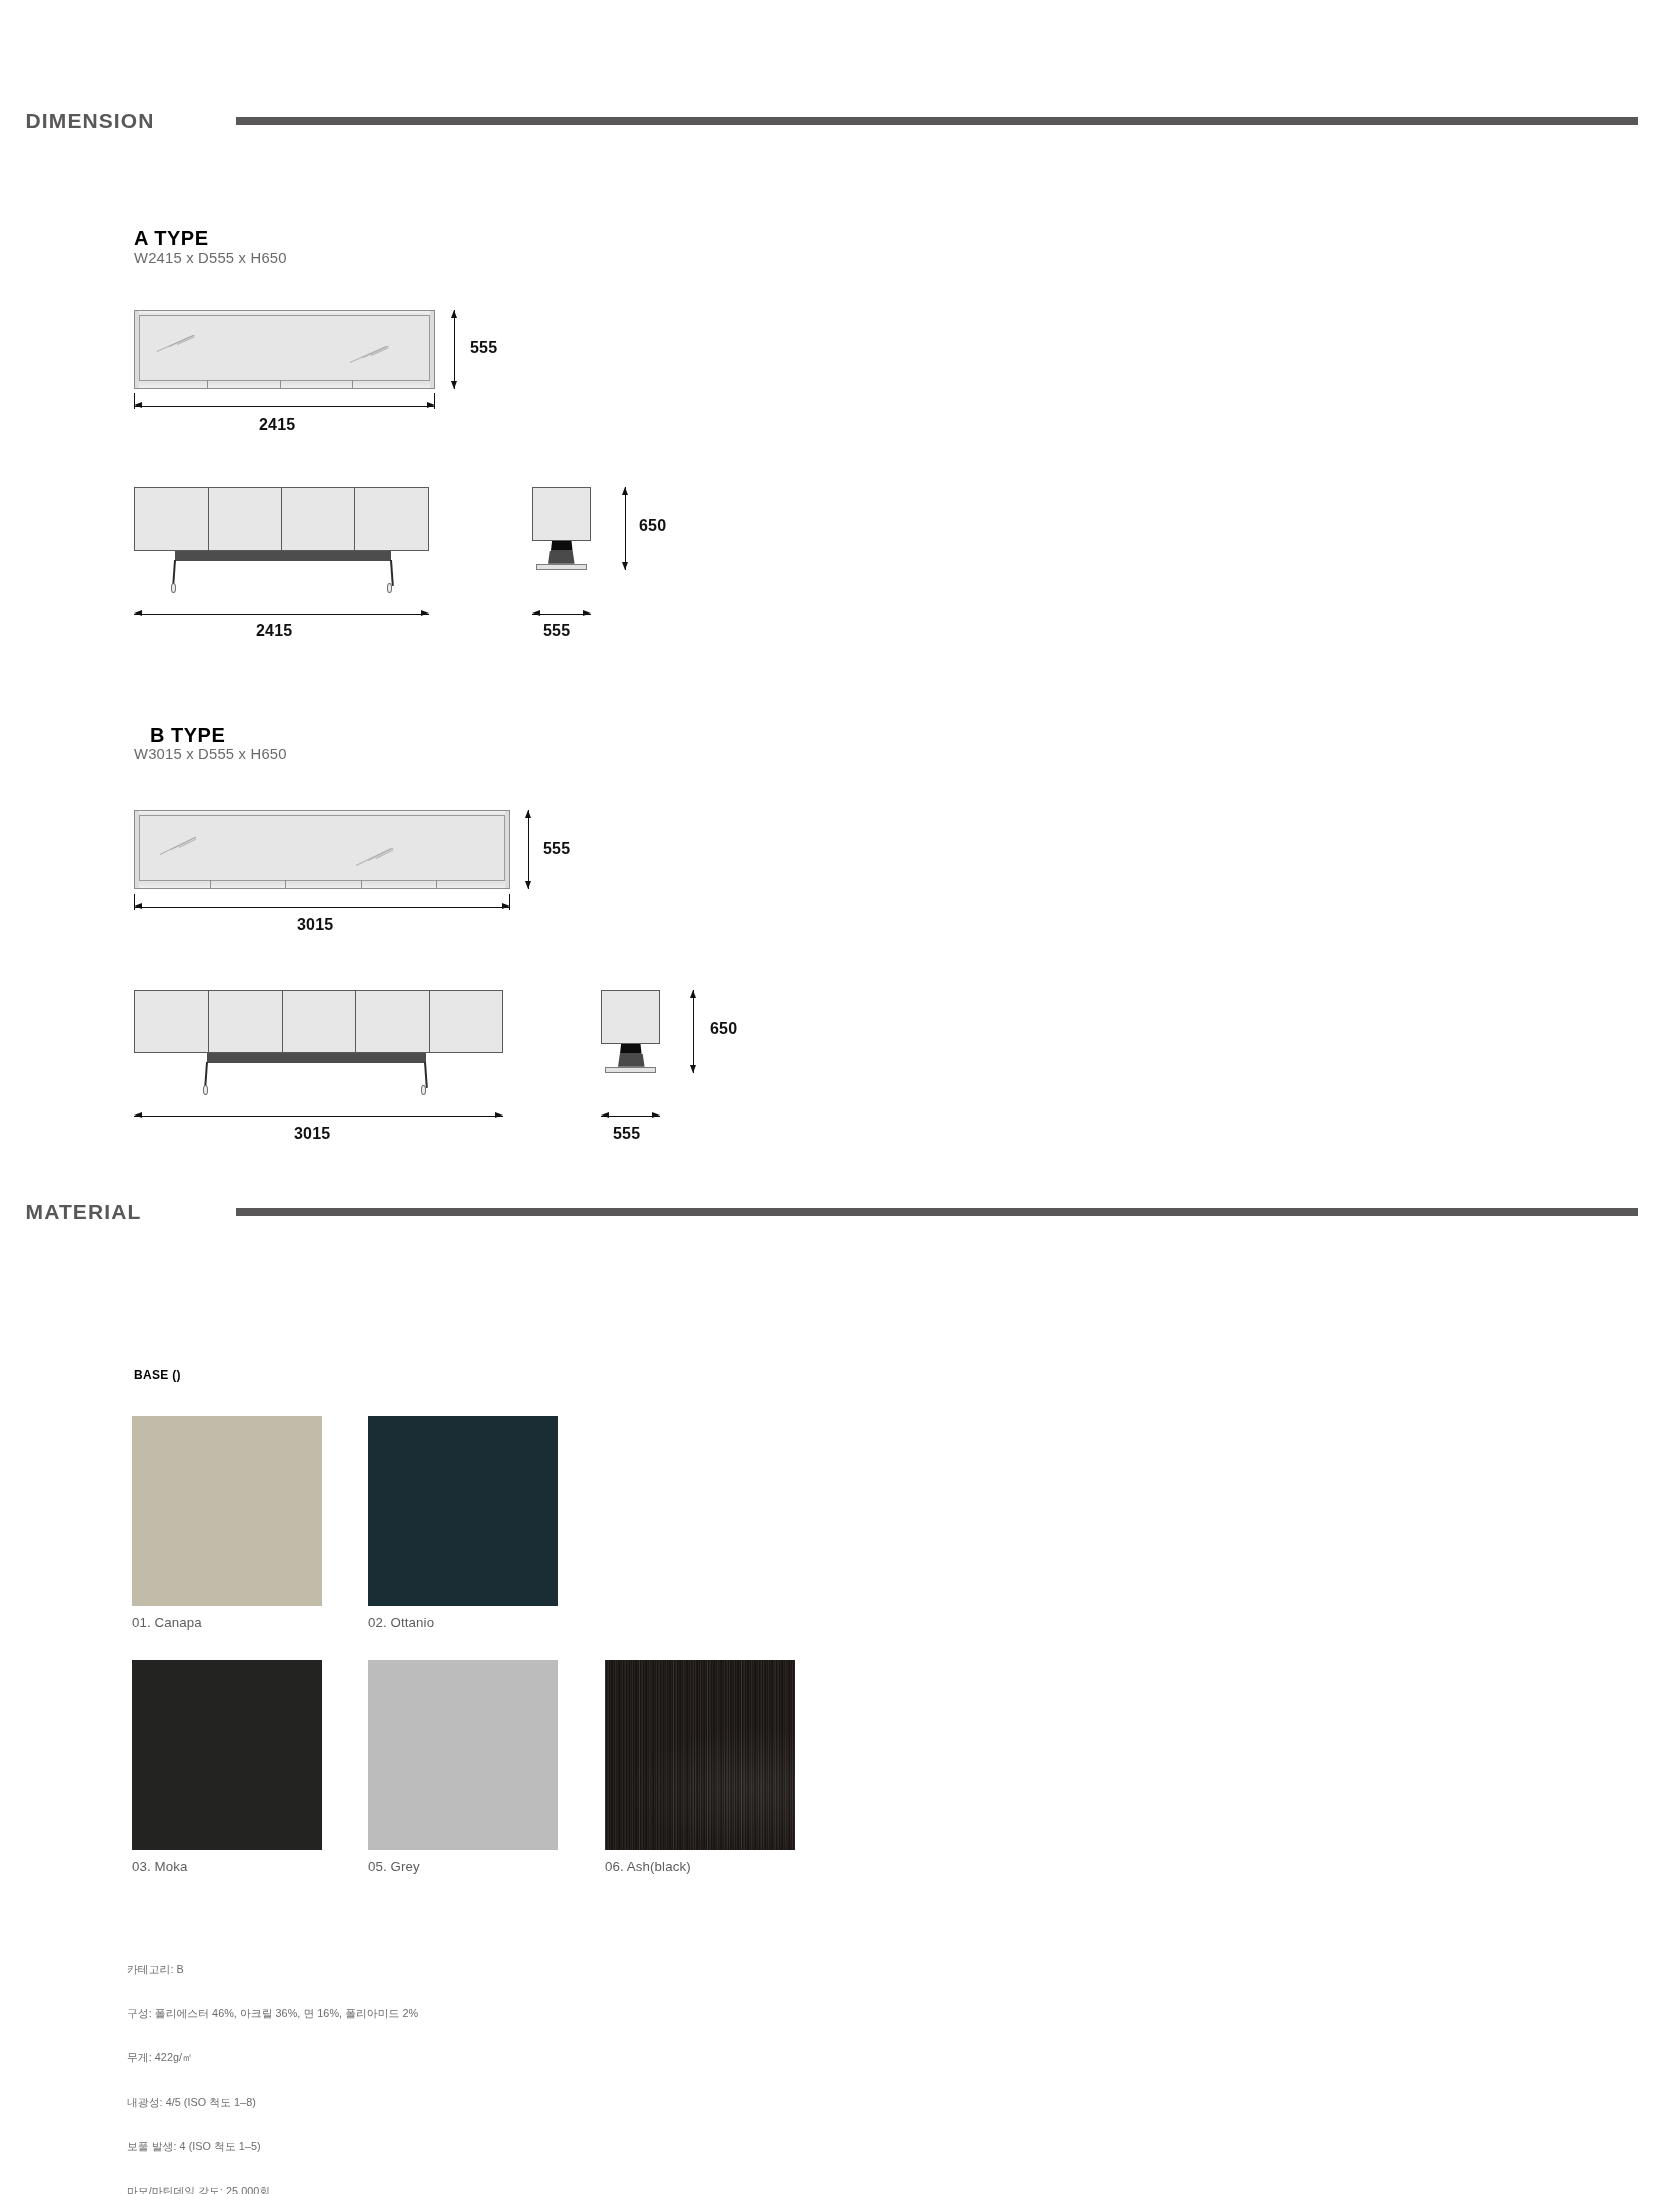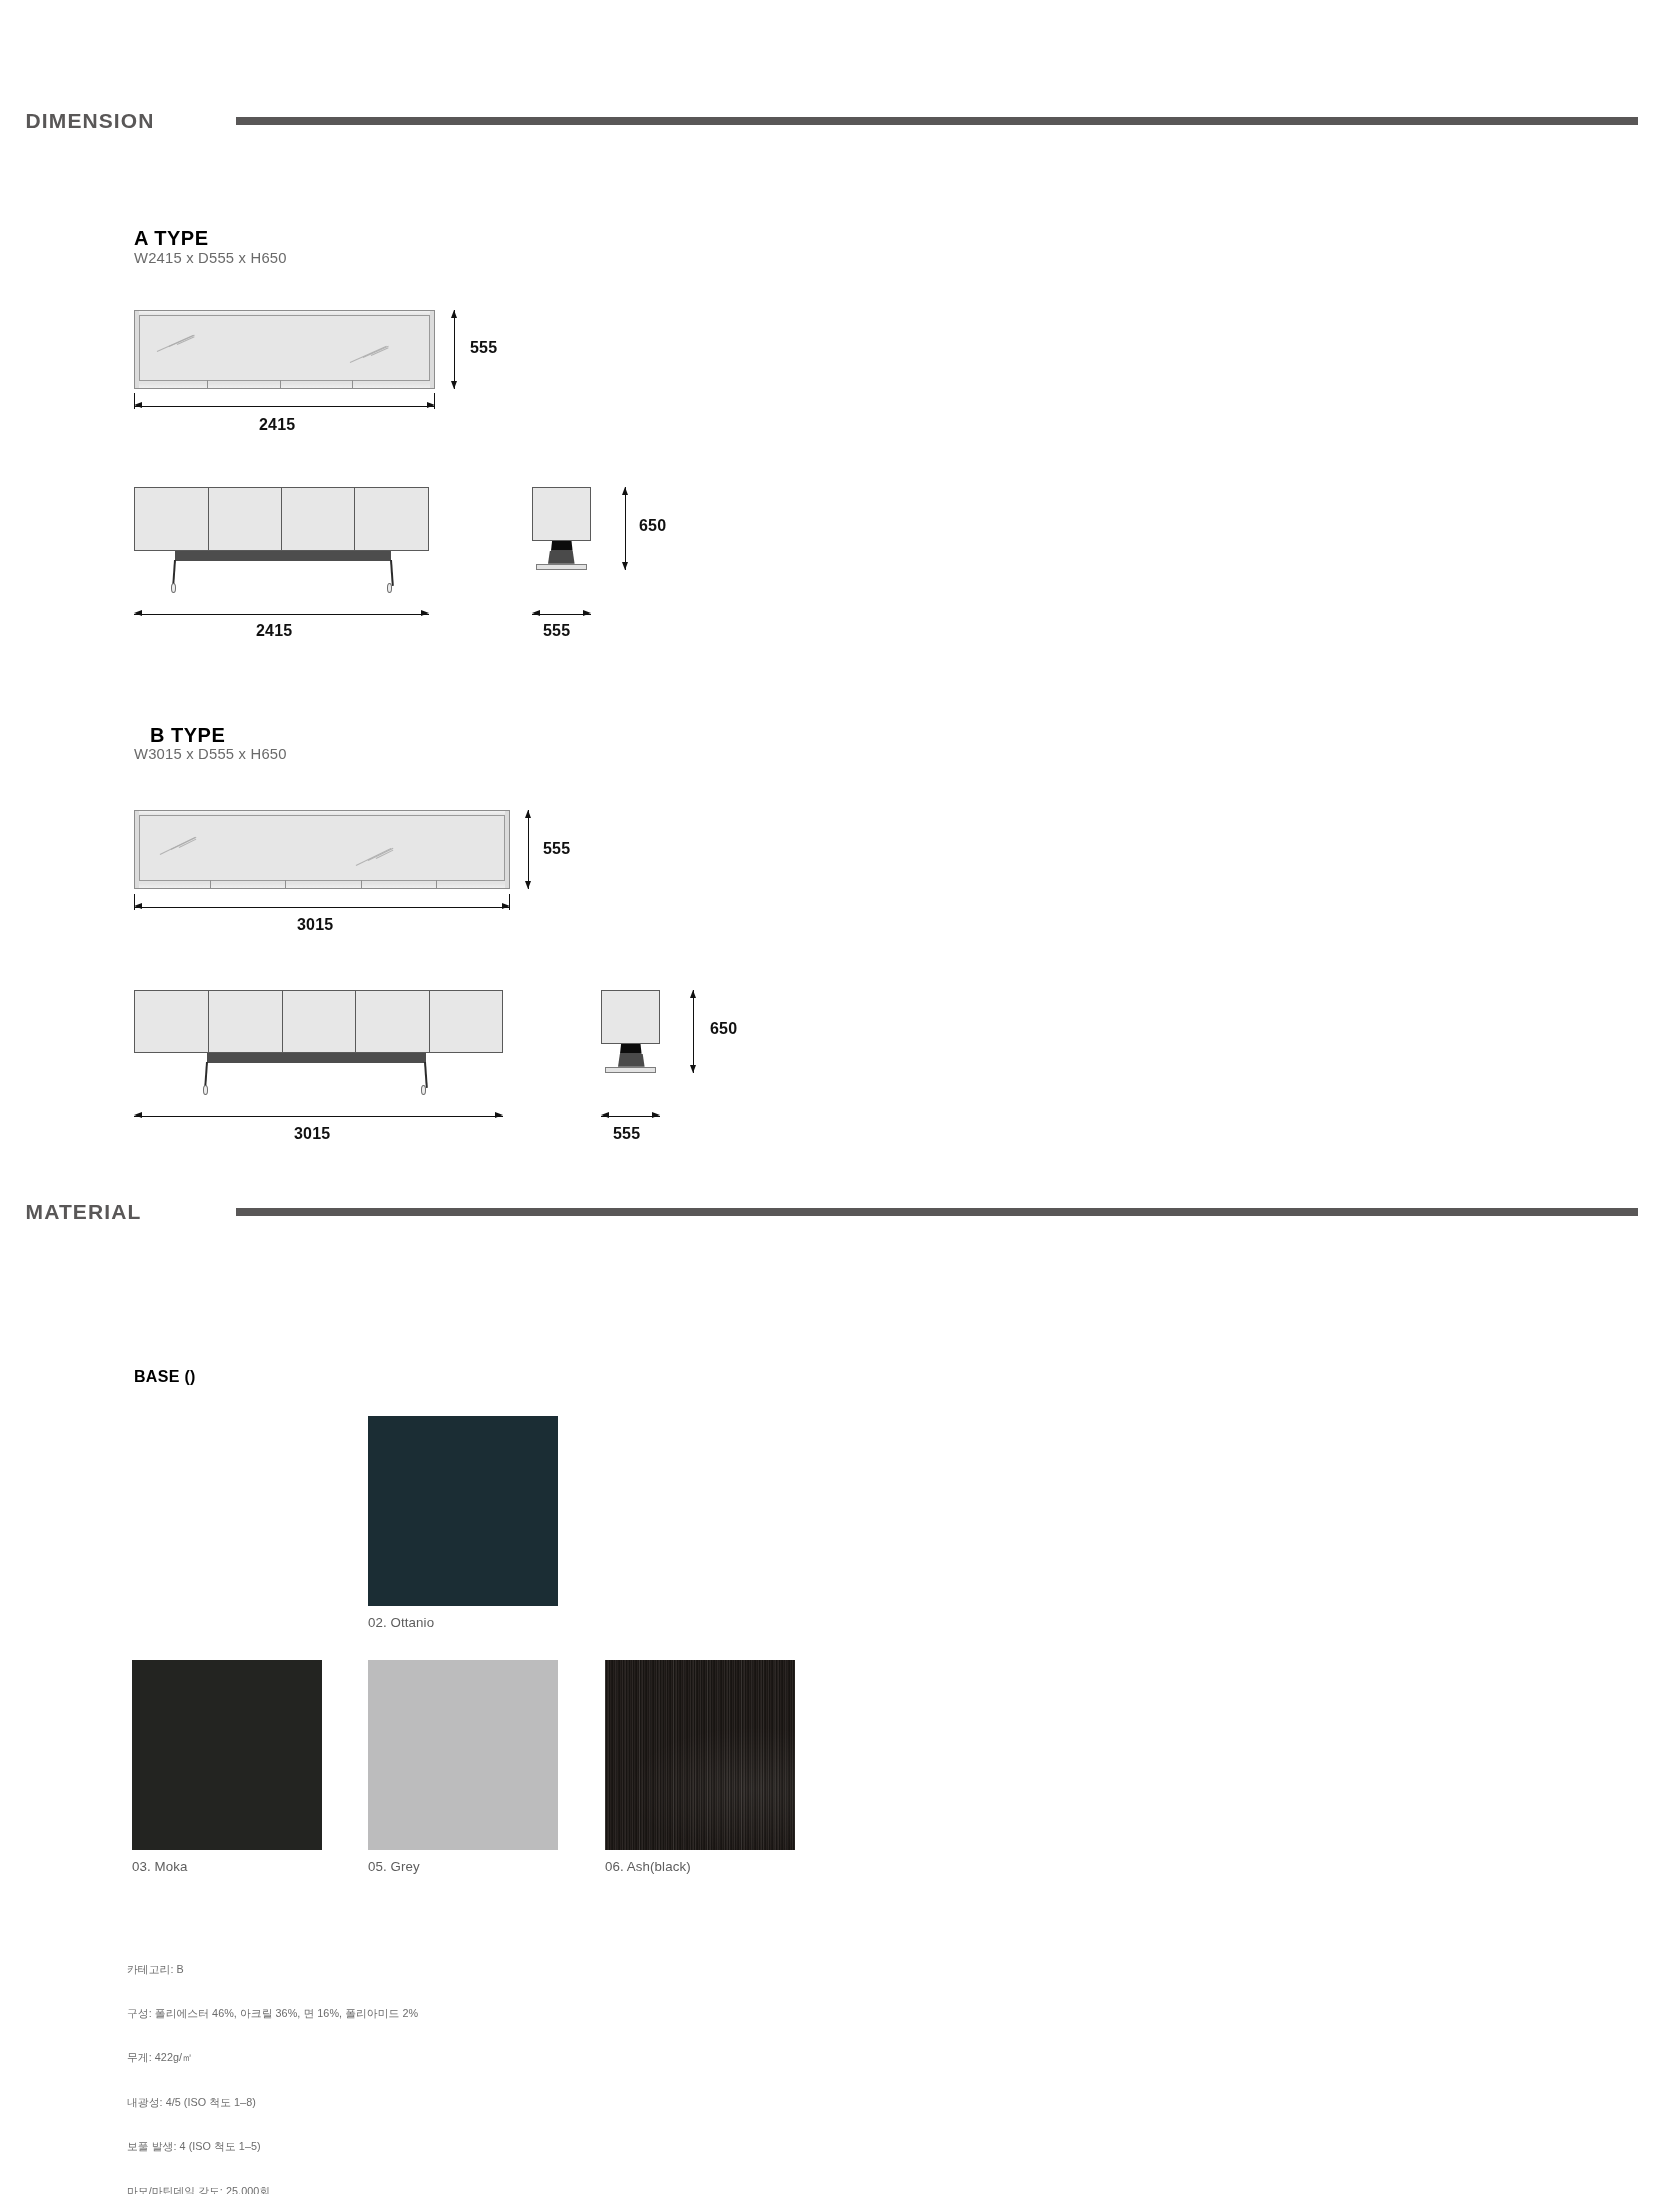--- a/index.html
+++ b/index.html
@@ -167,21 +167,21 @@
   .arrow-v .hd.b { bottom: 0; border-top: 8.9px solid #111; }
 
   .ext-line {
     position: absolute;
     background: #111;
   }
 
   
   .base-label {
     position: absolute;
-    font-size: 16px;
+    font-size: 12px;
     font-weight: 700;
     letter-spacing: 0.3px;
     color: #000;
     white-space: nowrap;
   }
   .swatch {
     position: absolute;
     width: 190px;
     height: 190px;
   }
@@ -367,20 +367,24 @@
   </div>
   <div class="dim-text" style="left:613px; top:1125px;">555</div>
 
   <div class="section-head" style="top:1197px;">
     <div class="section-title">MATERIAL</div>
     <div class="section-rule"></div>
   </div>
 
   <div class="base-label" style="left:134px; top:1368px;">BASE ()</div>
 
+  <div class="swatch" style="left:132px; top:1416px;">
+    <div class="chip" style="background: rgb(192, 188, 169);"></div>
+    <div class="cap">01. Canapa</div>
+  </div>
   <div class="swatch" style="left:368px; top:1416px;">
     <div class="chip" style="background: rgb(27, 45, 52);"></div>
     <div class="cap">02. Ottanio</div>
   </div>
 
   <div class="swatch" style="left:132px; top:1660px;">
     <div class="chip" style="background: rgb(35, 36, 33);"></div>
     <div class="cap">03. Moka</div>
   </div>
   <div class="swatch" style="left:368px; top:1660px;">

